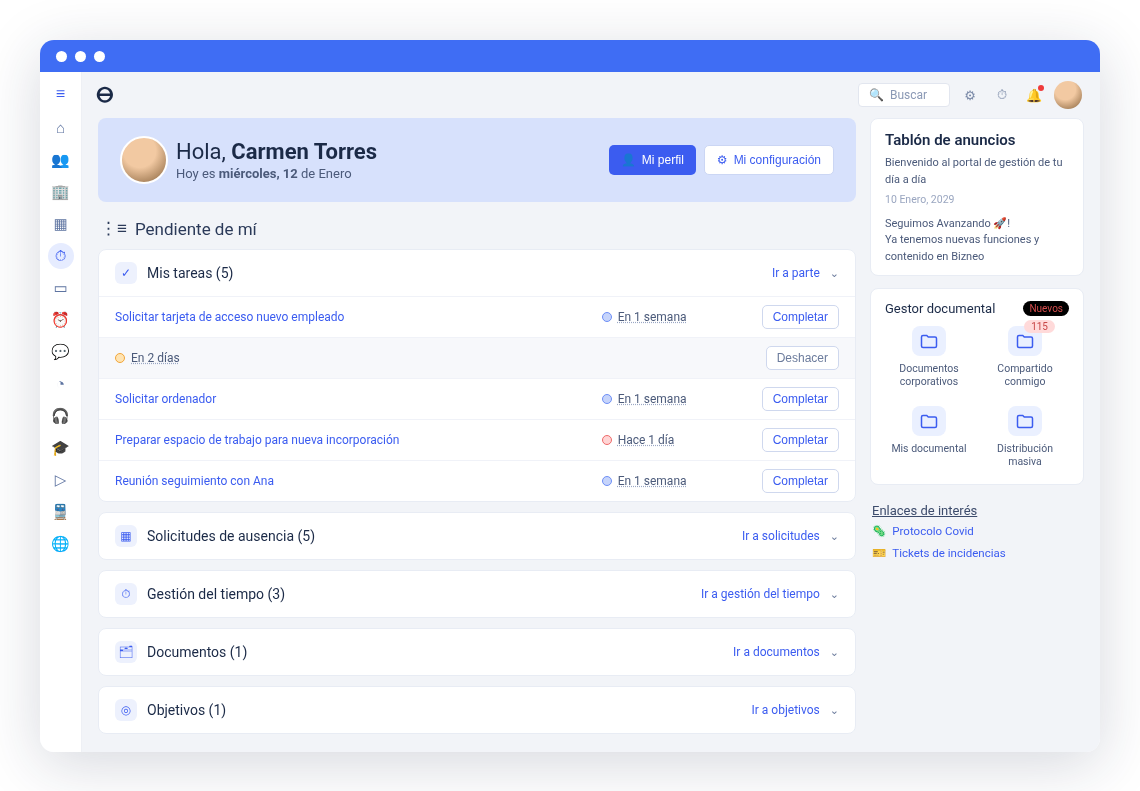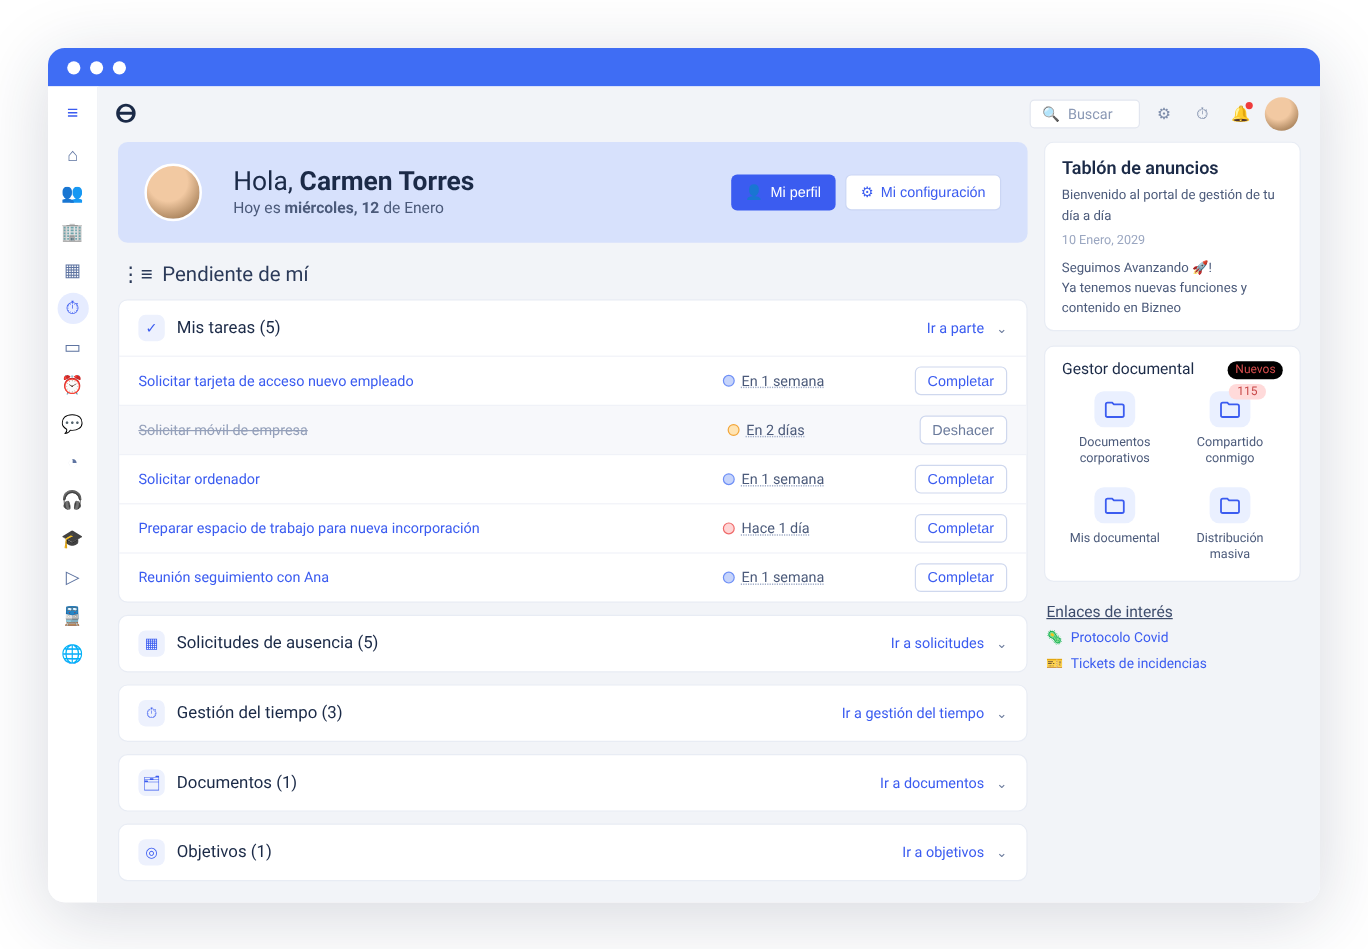--- a/index.html
+++ b/index.html
@@ -101,21 +101,21 @@
   }
   .main { flex:1; overflow:auto; }
   .aside { width: 214px; display:flex; flex-direction:column; gap:12px; }
   
   .hero {
     background: #d7e1fc;
     border-radius: 8px;
     padding: 18px 22px;
     display:flex; align-items:center; justify-content:space-between;
   }
-  .hero-left { display:flex; align-items:center; gap:26px;}
+  .hero-left { display:flex; align-items:center; gap:8px;}
   .hero-avatar {
     width:48px; height:48px; border-radius:50%;
     background: radial-gradient(circle at 40% 30%, #f2c9a2 0 40%, #a9835c 80%);
     border:2px solid #fff;
   }
   .hero h1 { font-size:22px; font-weight:400;}
   .hero h1 strong { font-weight:700;}
   .hero .date-line { color:#4b5a7a; font-size:13px; margin-top:2px;}
   .hero-actions { display:flex; gap:8px;}
   .btn-primary {
@@ -288,21 +288,20 @@
             <div id="task-rows">
                 <div class="task-row">
                   <span class="name">Solicitar tarjeta de acceso nuevo empleado</span>
                   <span class="due">
                     <span class="dot dot-blue"></span>
                     <span class="txt">En 1 semana</span>
                   </span>
                   <button class="row-btn">Completar</button>
                 </div>
                 <div class="task-row struck">
-                  <span class="name">Solicitar móvil de empresa</span>
                   <span class="due">
                     <span class="dot dot-orange"></span>
                     <span class="txt">En 2 días</span>
                   </span>
                   <button class="row-btn muted">Deshacer</button>
                 </div>
                 <div class="task-row">
                   <span class="name">Solicitar ordenador</span>
                   <span class="due">
                     <span class="dot dot-blue"></span>

